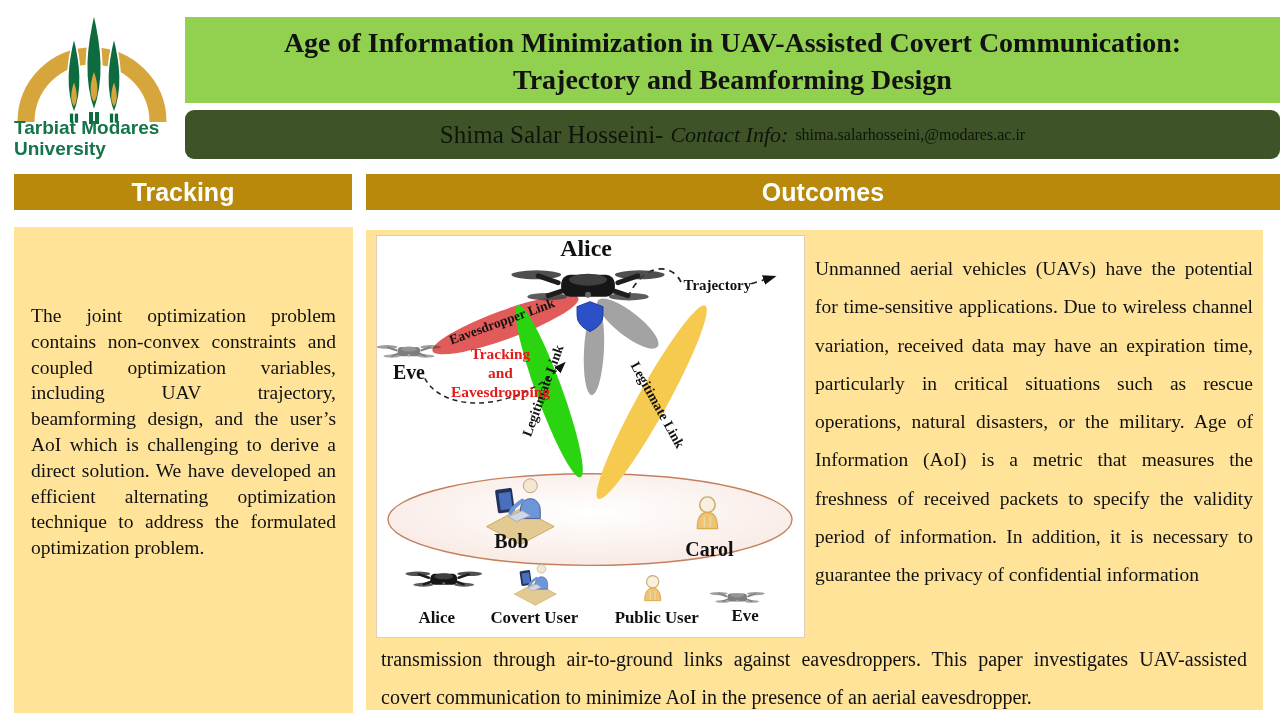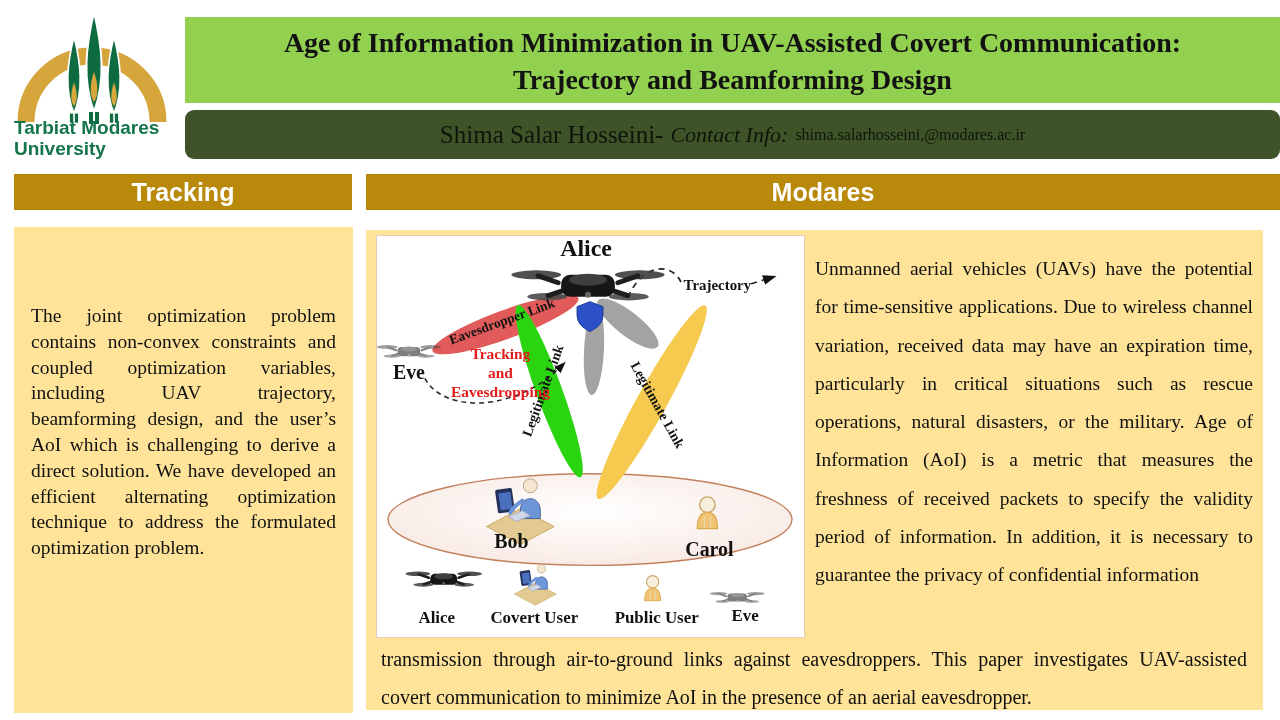--- a/index.html
+++ b/index.html
@@ -86,21 +86,21 @@
   <div class="author-bar">
     <span class="author-name">Shima Salar Hosseini-</span>
     <span class="contact-label">Contact Info:</span>
     <span class="contact-email">shima.salarhosseini,@modares.ac.ir</span>
   </div>
 
   <div class="section-header methods-header">
     <span>Tracking</span>
   </div>
   <div class="section-header outcomes-header">
-    <span>Modares</span>
+    <span>Outcomes</span>
   </div>
 
   <div class="methods-panel">
     <p>The joint optimization problem contains non-convex constraints and coupled optimization variables, including UAV trajectory, beamforming design, and the user’s AoI which is challenging to derive a direct solution. We have developed an efficient alternating optimization technique to address the formulated optimization problem.</p>
   </div>
 
   <div class="outcomes-panel">
 
     <div class="figure-box">
       <svg width="427" height="401" viewBox="0 0 429 403">

